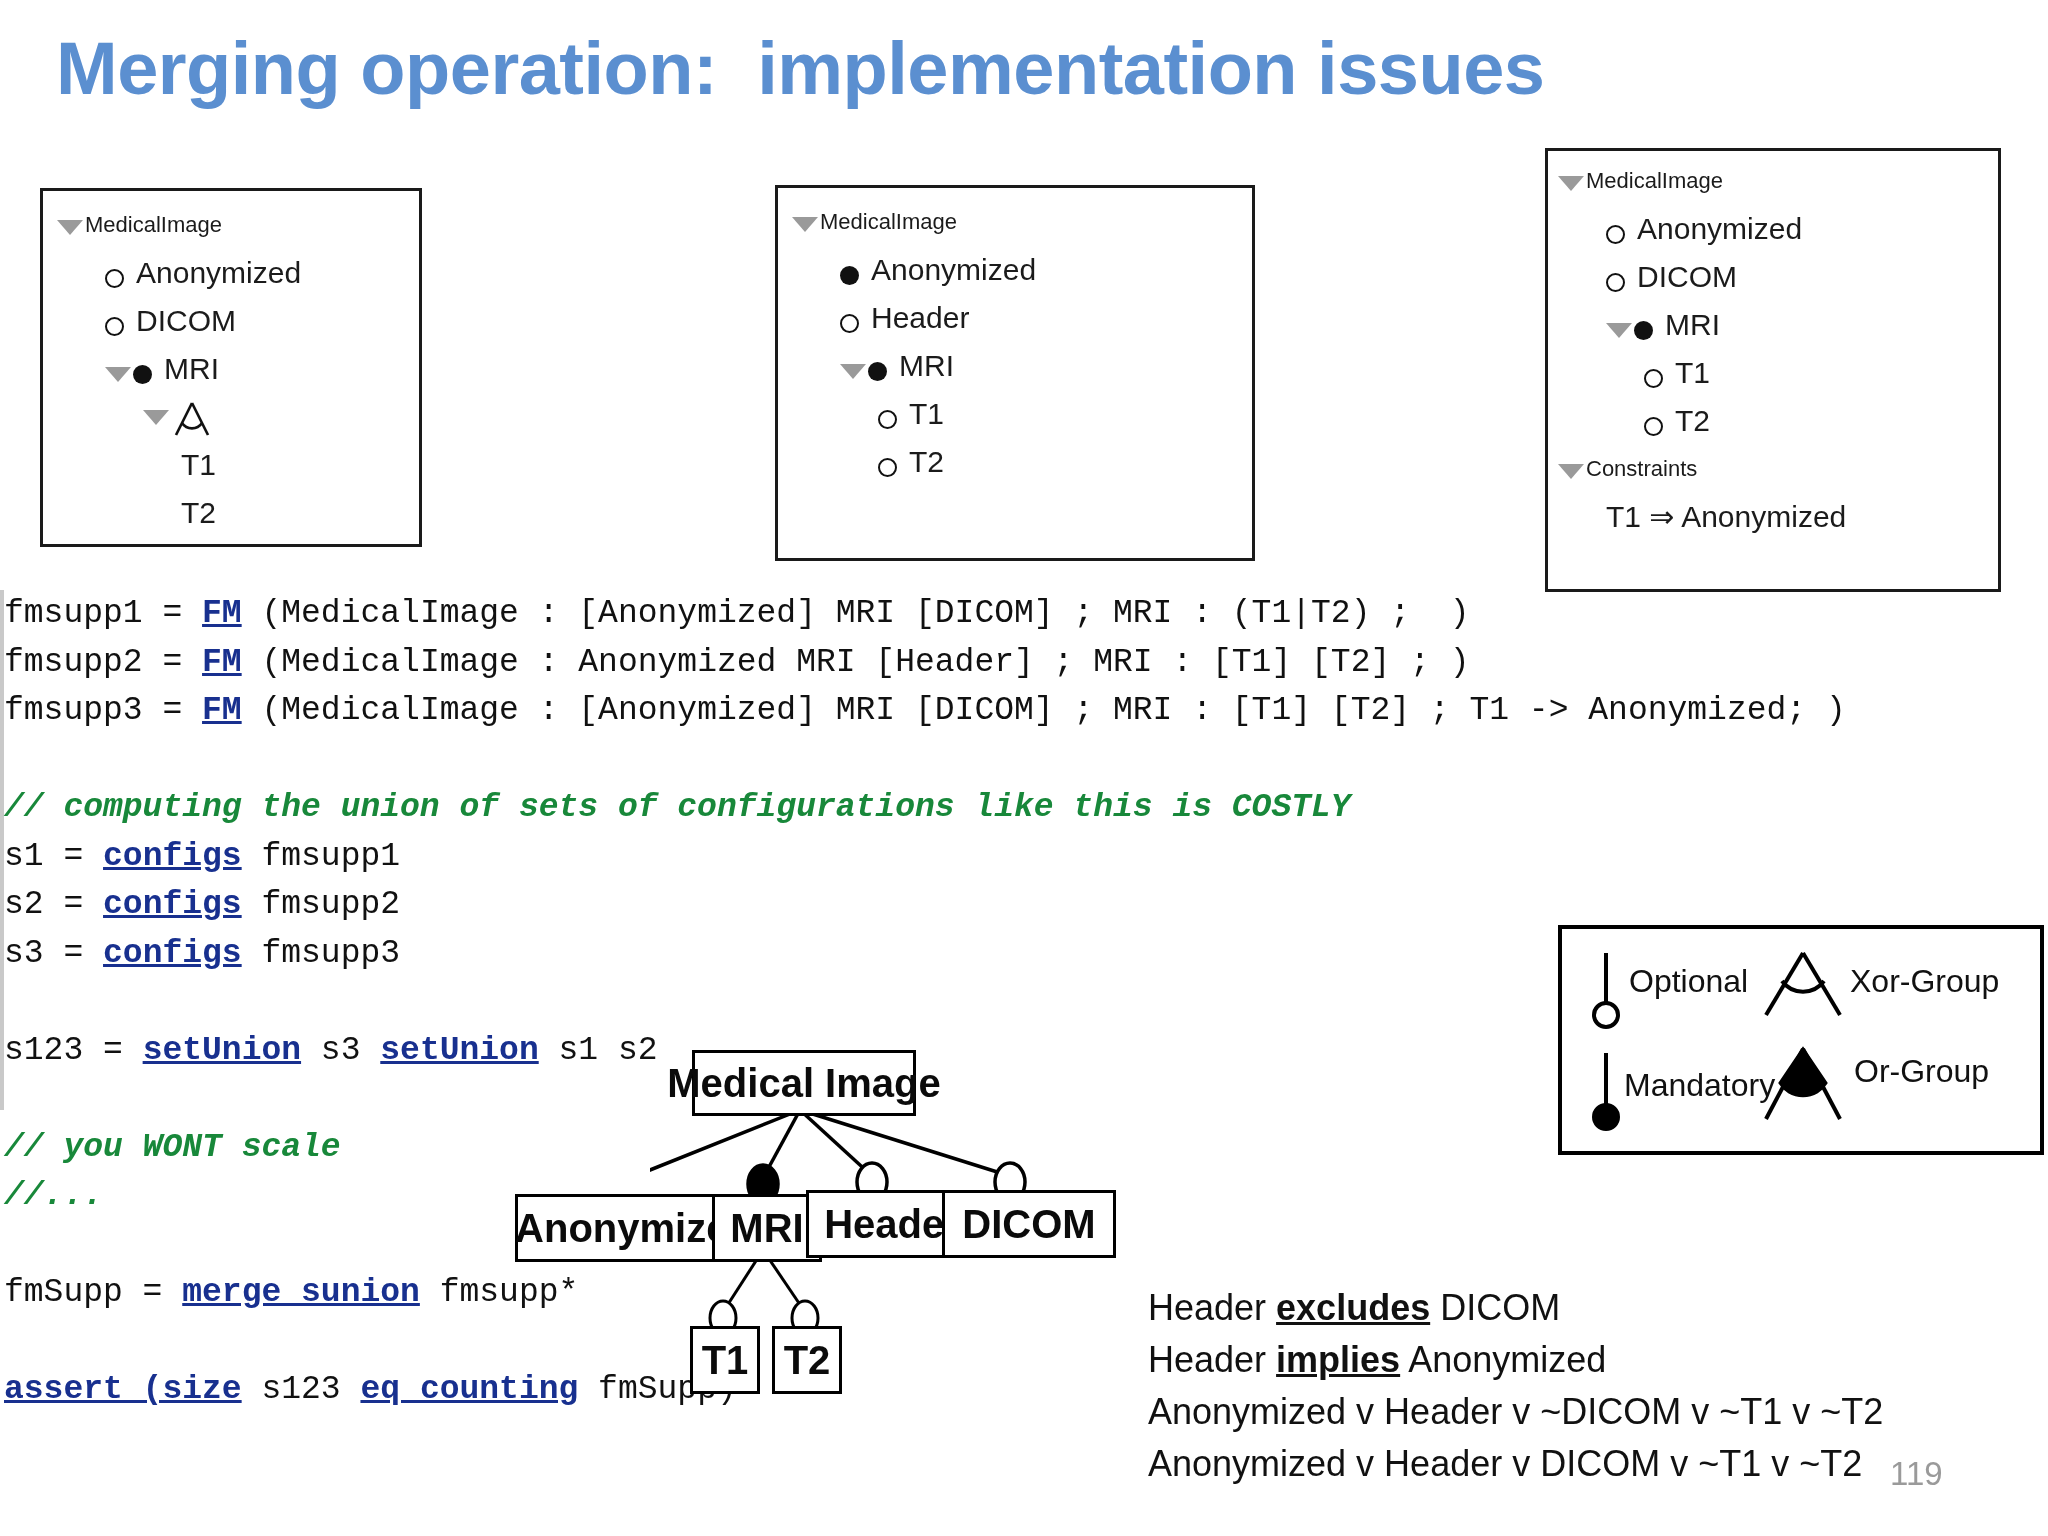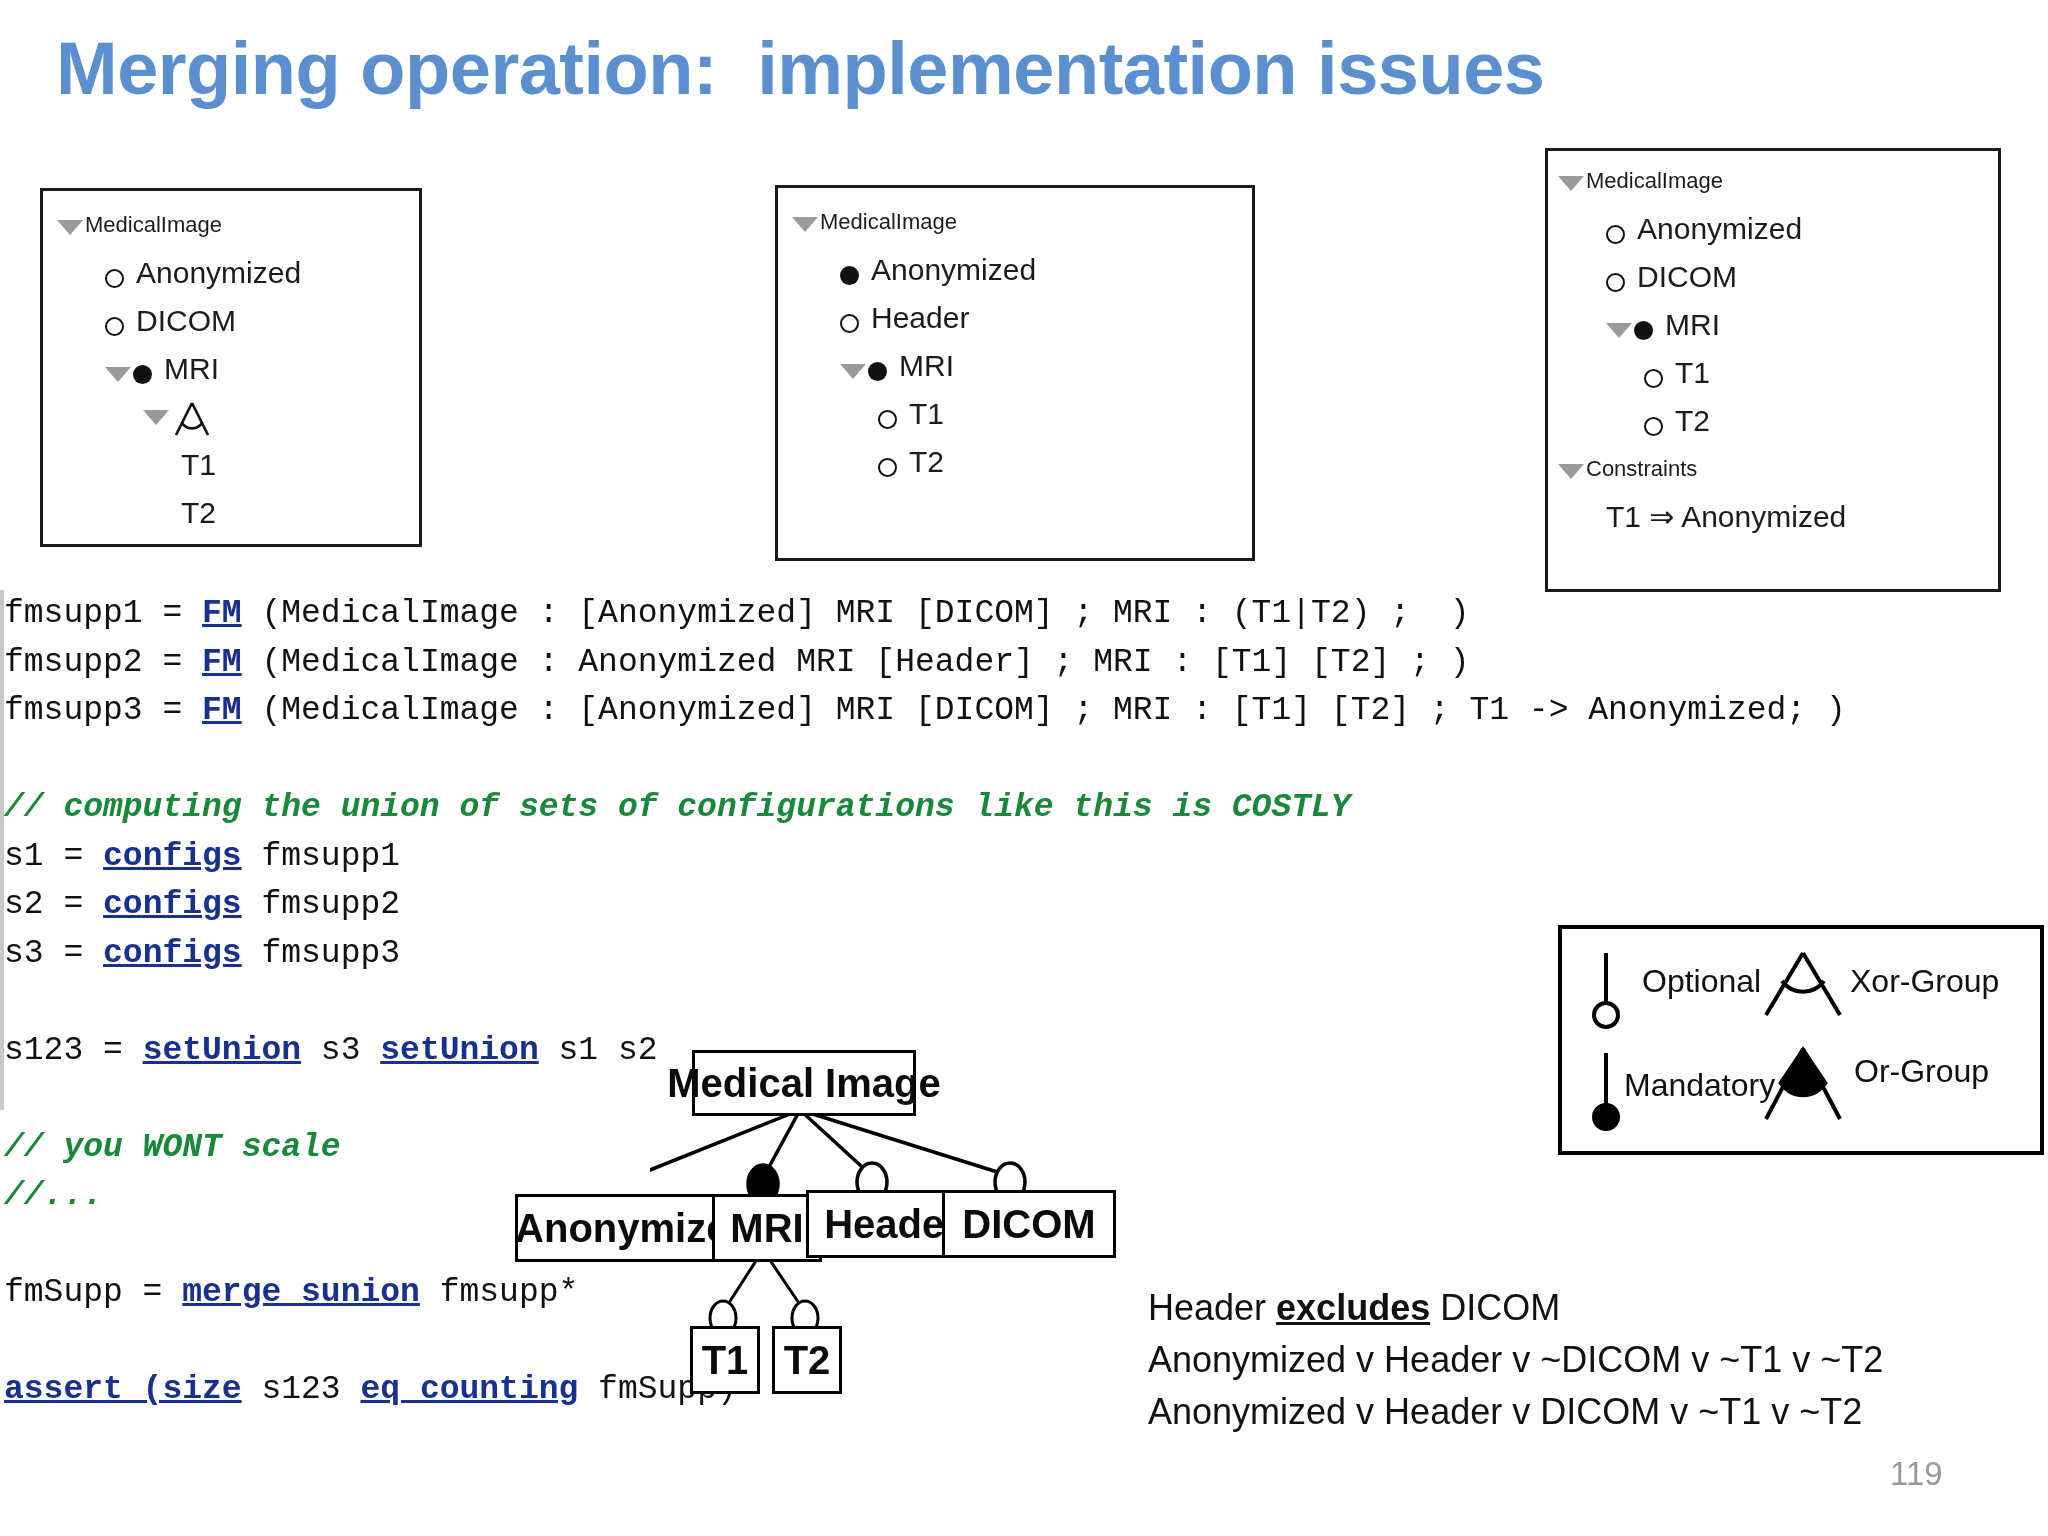--- a/index.html
+++ b/index.html
@@ -103,21 +103,21 @@
 
 <div id="code-rail"></div>
 <div id="code-block"><div><span>fmsupp1 = </span><span class="kw">FM</span><span> (MedicalImage : [Anonymized] MRI [DICOM] ; MRI : (T1|T2) ;  )</span></div><div><span>fmsupp2 = </span><span class="kw">FM</span><span> (MedicalImage : Anonymized MRI [Header] ; MRI : [T1] [T2] ; )</span></div><div><span>fmsupp3 = </span><span class="kw">FM</span><span> (MedicalImage : [Anonymized] MRI [DICOM] ; MRI : [T1] [T2] ; T1 -&gt; Anonymized; )</span></div><div>&nbsp;</div><div><span class="cm">// computing the union of sets of configurations like this is COSTLY</span></div><div><span>s1 = </span><span class="kw">configs</span><span> fmsupp1</span></div><div><span>s2 = </span><span class="kw">configs</span><span> fmsupp2</span></div><div><span>s3 = </span><span class="kw">configs</span><span> fmsupp3</span></div><div>&nbsp;</div><div><span>s123 = </span><span class="kw">setUnion</span><span> s3 </span><span class="kw">setUnion</span><span> s1 s2</span></div><div>&nbsp;</div><div><span class="cm">// you WONT scale</span></div><div><span class="cm">//...</span></div><div>&nbsp;</div><div><span>fmSupp = </span><span class="kw">merge sunion</span><span> fmsupp*</span></div><div>&nbsp;</div><div><span class="kw">assert (size</span><span> s123 </span><span class="kw">eq counting</span><span> fmSupp)</span></div></div>
 
 <div id="legend-box">
 
   <svg width="40" height="92" style="position:absolute;left:24px;top:18px;">
     <line x1="20" y1="6" x2="20" y2="56" stroke="#000" stroke-width="4"></line>
     <circle cx="20" cy="68" r="12" fill="#fff" stroke="#000" stroke-width="4"></circle>
   </svg>
-  <div class="legend-text" style="left:80px;top:34px;">Optional</div>
+  <div class="legend-text" style="left:67px;top:34px;">Optional</div>
 
   <svg width="90" height="76" style="position:absolute;left:196px;top:18px;">
     <line x1="45" y1="6" x2="8" y2="68" stroke="#000" stroke-width="4"></line>
     <line x1="45" y1="6" x2="82" y2="68" stroke="#000" stroke-width="4"></line>
     <path d="M 24 34 A 26 26 0 0 0 66 34" fill="none" stroke="#000" stroke-width="4"></path>
   </svg>
   <div class="legend-text" style="left:288px;top:34px;">Xor-Group</div>
 
   <svg width="40" height="92" style="position:absolute;left:24px;top:120px;">
     <line x1="20" y1="4" x2="20" y2="56" stroke="#000" stroke-width="4"></line>
@@ -176,17 +176,18 @@
     <span>T1</span>
   </div>
 
   <div class="fd-box" style="left:122px;top:266px;width:64px;height:62px;font-size:40px;">
     <span>T2</span>
   </div>
 </div>
 
 <div id="constraints">
     <div><span>Header </span><b>excludes</b><span> DICOM</span></div>
+    <div><span>Header </span><b>implies</b><span> Anonymized</span></div>
     <div><span>Anonymized v Header v ~DICOM v ~T1 v ~T2</span></div>
     <div><span>Anonymized v Header v DICOM v ~T1 v ~T2</span></div>
   </div>
 
 <div id="page-number">119</div>
 
 </body></html>

